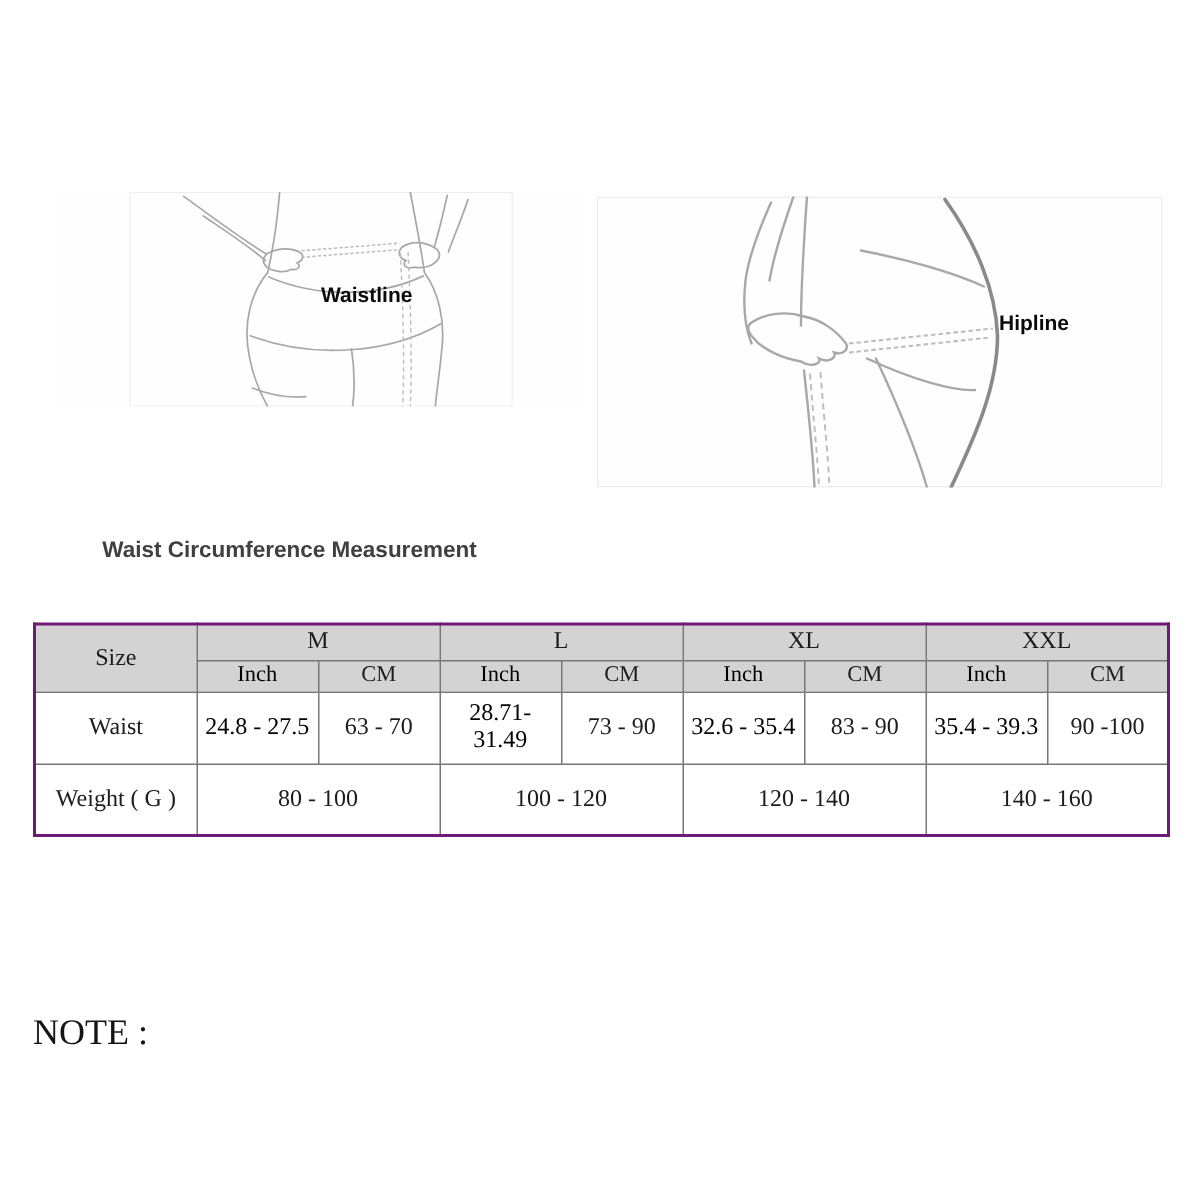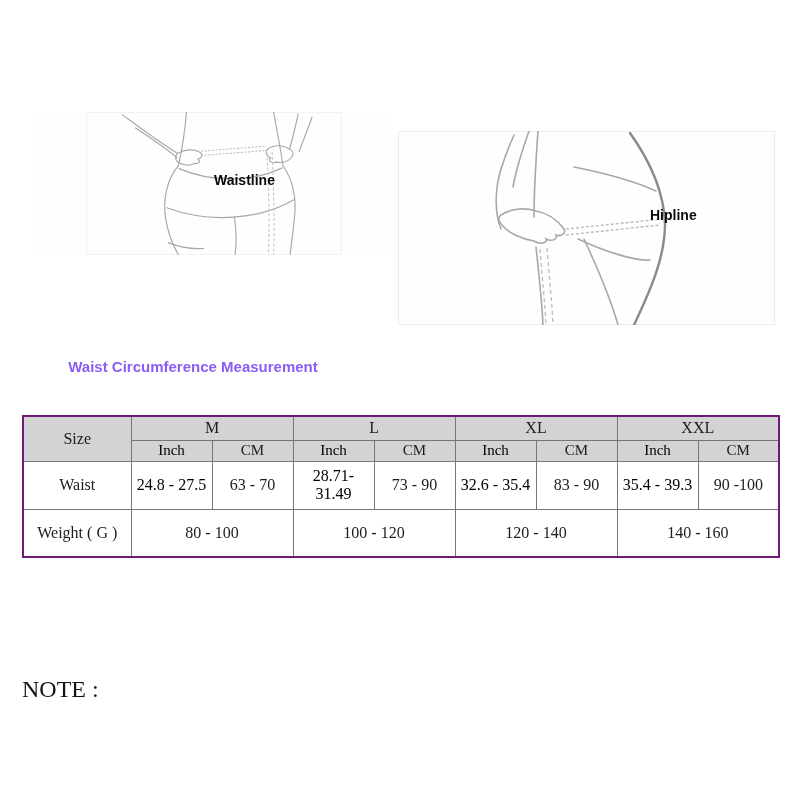--- a/index.html
+++ b/index.html
@@ -14,42 +14,42 @@
     background: #ffffff;
     overflow: hidden;
     font-family: "Liberation Sans", sans-serif;
     color: #111;
   }
   
   .panel {
     position: absolute;
     background: #fefefe;
   }
-  #panel-waist { left: 38px; top: 112px; width: 352px; height: 143px; }
+  #panel-waist { left: 38px; top: 128px; width: 352px; height: 143px; }
   #panel-hips  { left: 398px; top: 131px; width: 377px; height: 194px; }
   .panel svg { display: block; width: 100%; height: 100%; }
   .fig-label {
     position: absolute;
     font-family: "Liberation Sans", sans-serif;
     font-weight: bold;
     font-size: 14px;
     color: #0a0a0a;
     white-space: nowrap;
   }
   #label-waistline { left: 176px; top: 60px; }
-  #label-hipline   { left: 252px; top: 76px; }
+  #label-hipline   { left: 268px; top: 76px; }
   
   .caption {
     position: absolute;
     width: 310px;
     text-align: center;
     font-family: "Liberation Sans", sans-serif;
     font-weight: bold;
     font-size: 15px;
-    color: #8b5cf6;
+    color: #404040;
   }
   #caption-waist { left: 38px;  top: 358px; }
   #caption-hips  { left: 411px; top: 360px; }
   
   #size-table-wrap {
     position: absolute;
     left: 22px;
     top: 415px;
   }
   table.size-table {

